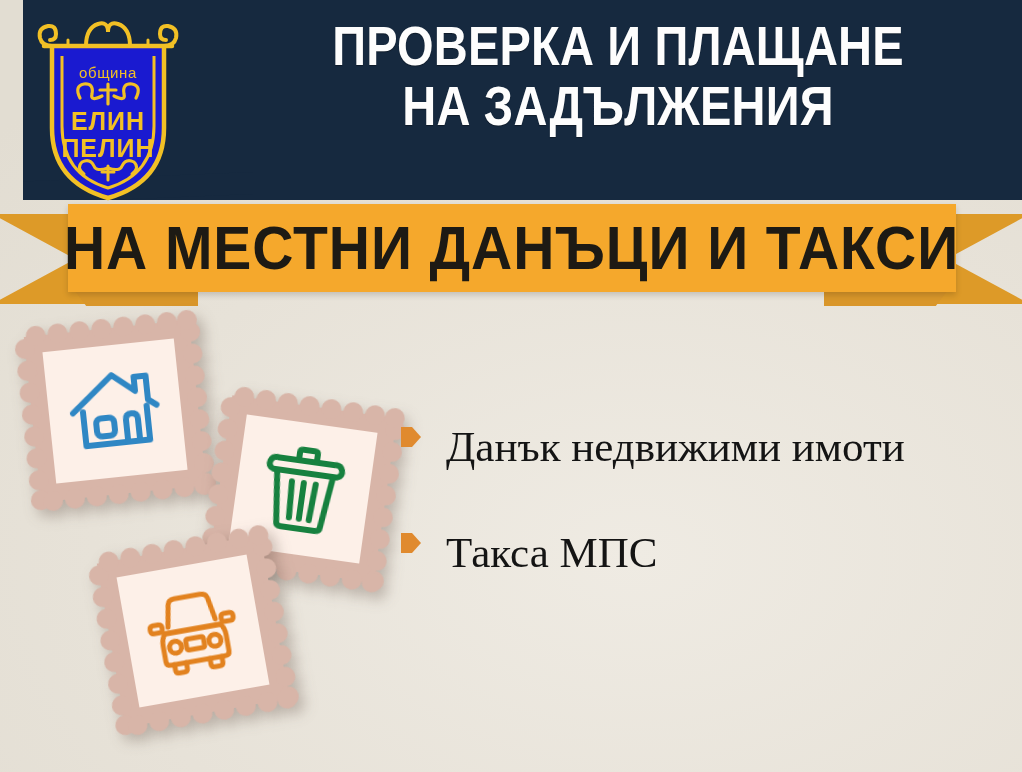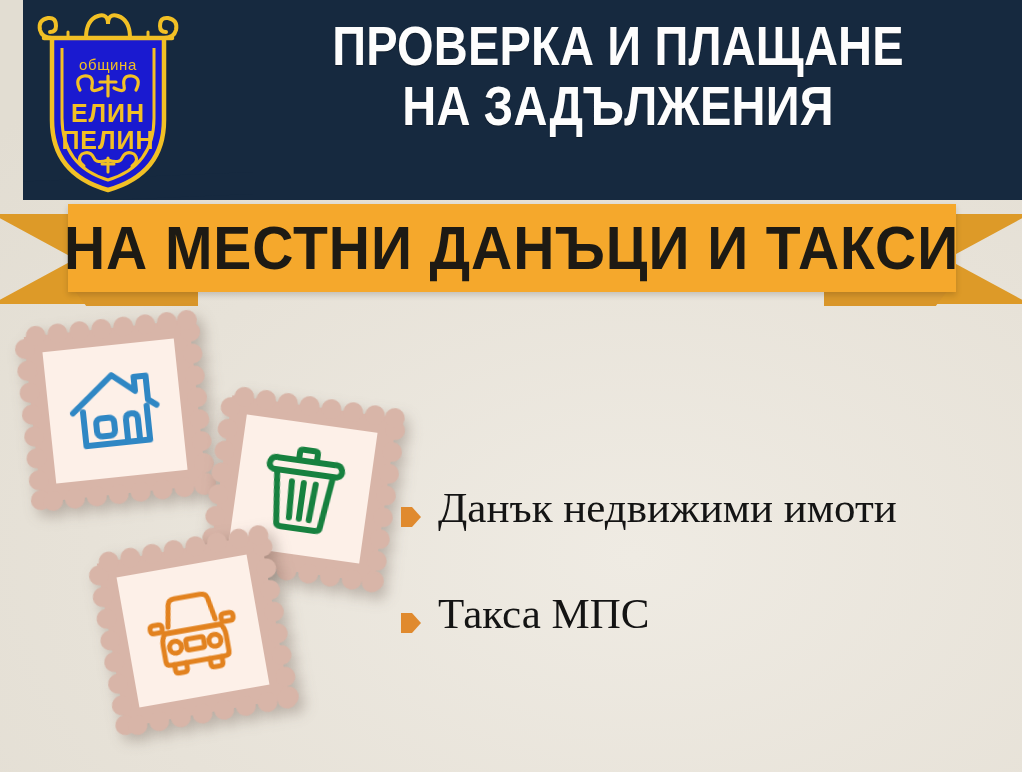--- a/index.html
+++ b/index.html
@@ -67,21 +67,21 @@
     transform-origin: center top;
     text-shadow: 0 1px 1px rgba(0,0,0,0.35);
     white-space: nowrap;
   }
   .header-title .line2 { display: block; }
 
   
   .crest {
     position: absolute;
     left: 28px;
-    top: 8px;
+    top: 16px;
     width: 160px;
     height: 186px;
   }
 
   
   .ribbon {
     position: absolute;
     left: 0; top: 198px;
     width: 1022px;
     height: 112px;
@@ -157,22 +157,23 @@
 
   
   .bullets {
     position: absolute;
     left: 400px;
     top: 424px;
     width: 610px;
   }
   .bullet-row {
     display: flex;
-    align-items: flex-end;
+    align-items: flex-start;
     height: 106px;
+    gap: 8px;
   }
   .bullet-marker {
     flex: 0 0 auto;
     width: 22px;
     height: 26px;
     margin-right: 16px;
   }
   .bullet-label {
     color: #141414;
     font-family: "Liberation Serif", serif;

